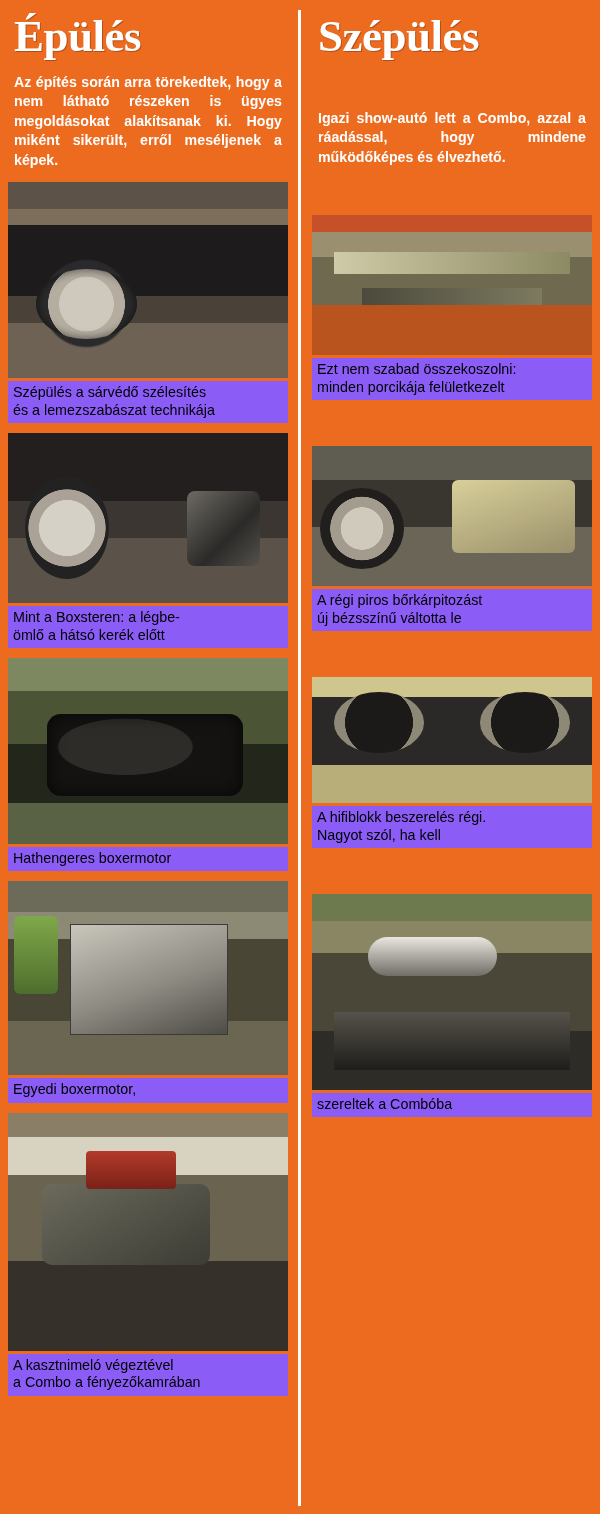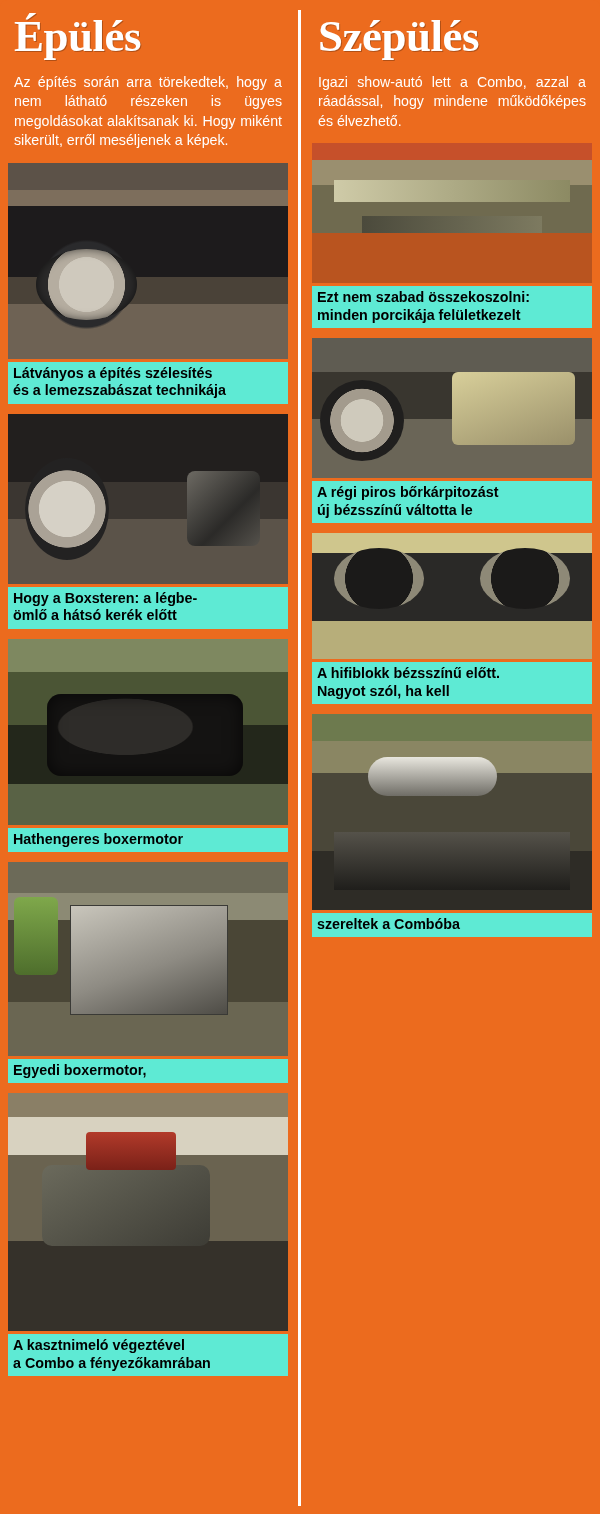--- a/index.html
+++ b/index.html
@@ -24,21 +24,21 @@
     padding: 10px 8px 8px 8px;
     border-radius: 7px;
   }
   .column {
     position: relative;
     width: 50%;
     display: flex;
     flex-direction: column;
   }
   .col-left { padding-right: 12px; }
-  .col-right { padding-left: 12px; }
+  .col-right { padding-left: 12px; gap: 36px; }
   .divider {
     position: absolute;
     left: 298px;
     top: 10px;
     bottom: 8px;
     width: 3px;
     background: #ffffff;
   }
   .headline {
     font-family: "Liberation Serif", serif;
@@ -49,39 +49,39 @@
     letter-spacing: -0.5px;
     margin: 4px 0 14px 6px;
     text-shadow: 1px 1px 0 rgba(0,0,0,0.25);
   }
   .lead {
     color: #ffffff;
     font-size: 14.2px;
     line-height: 1.37;
     text-align: justify;
     margin: 0 6px 12px 6px;
-    font-weight: normal;
+    font-weight: bold;
   }
   .figure {
     margin: 0 0 10px 0;
     position: relative;
   }
   .photo {
     width: 100%;
     display: block;
     position: relative;
     overflow: hidden;
     border: 0;
   }
   .caption {
     display: block;
-    background: #5eead4;
+    background: #8b5cf6;
     color: #000000;
     font-size: 14.3px;
-    font-weight: bold;
+    font-weight: normal;
     line-height: 1.22;
     padding: 3px 5px 4px 5px;
     margin-top: 3px;
   }
   .caption .cline { display: block; white-space: nowrap; }
 
   
   .ph {
     width: 100%;
     background-repeat: no-repeat;
@@ -242,29 +242,29 @@
 
   <div class="column col-left">
 
     <h1 class="headline">Épülés</h1>
 
     <p class="lead">Az építés során arra törekedtek, hogy a nem látható részeken is ügyes megoldásokat alakítsanak ki. Hogy miként sikerült, erről meséljenek a képek.</p>
 
     <figure class="figure">
       <div class="photo ph ph-1"></div>
       <figcaption class="caption">
-        <span class="cline">Látványos a építés szélesítés</span>
+        <span class="cline">Szépülés a sárvédő szélesítés</span>
         <span class="cline">és a lemezszabászat technikája</span>
       </figcaption>
     </figure>
 
     <figure class="figure">
       <div class="photo ph ph-2"></div>
       <figcaption class="caption">
-        <span class="cline">Hogy a Boxsteren: a légbe-</span>
+        <span class="cline">Mint a Boxsteren: a légbe-</span>
         <span class="cline">ömlő a hátsó kerék előtt</span>
       </figcaption>
     </figure>
 
     <figure class="figure">
       <div class="photo ph ph-3"></div>
       <figcaption class="caption">
         <span class="cline">Hathengeres boxermotor</span>
       </figcaption>
     </figure>
@@ -305,21 +305,21 @@
       <figcaption class="caption">
         <span class="cline">A régi piros bőrkárpitozást</span>
         <span class="cline">új bézsszínű váltotta le</span>
       </figcaption>
     </figure>
 
 
     <figure class="figure">
       <div class="photo ph ph-r4"></div>
       <figcaption class="caption">
-        <span class="cline">A hifiblokk bézsszínű előtt.</span>
+        <span class="cline">A hifiblokk beszerelés régi.</span>
         <span class="cline">Nagyot szól, ha kell</span>
       </figcaption>
     </figure>
 
     <figure class="figure">
       <div class="photo ph ph-r5"></div>
       <figcaption class="caption">
         <span class="cline">szereltek a Combóba</span>
       </figcaption>
     </figure>

